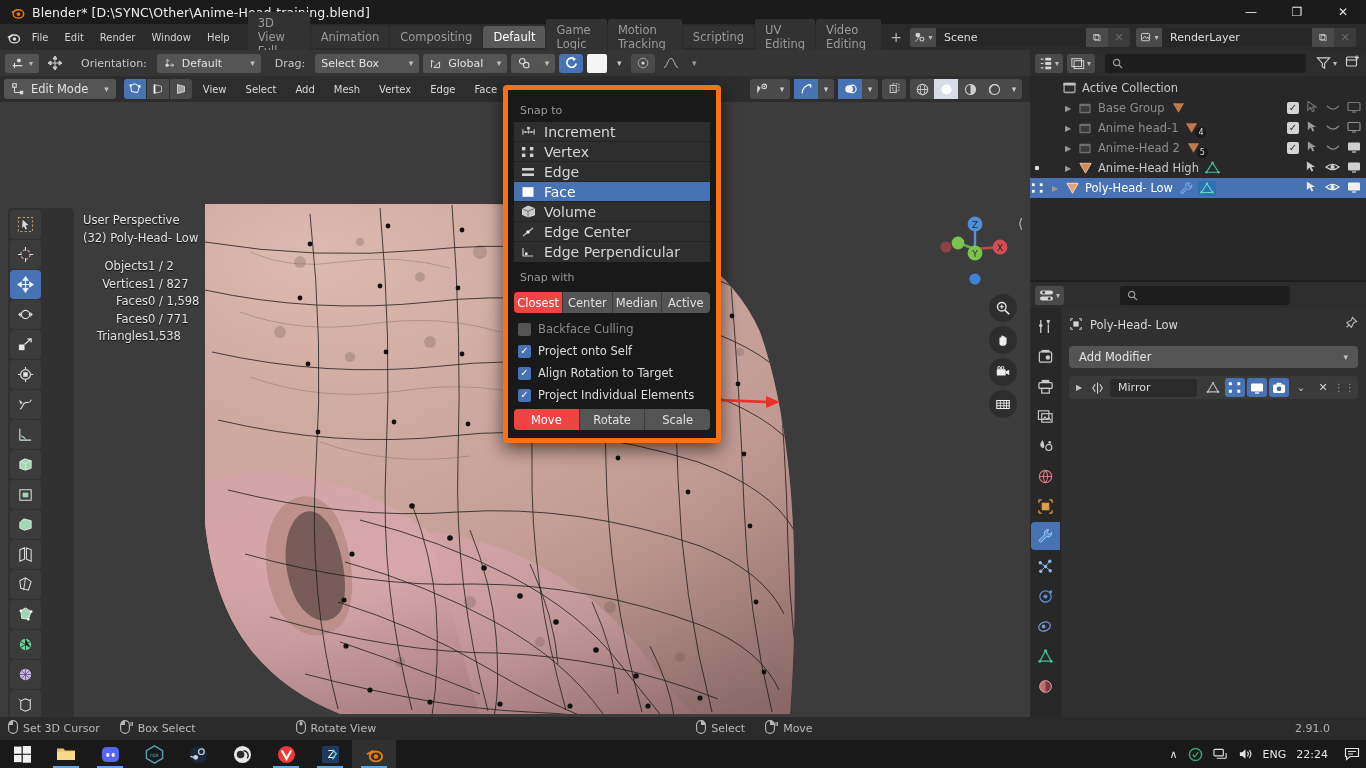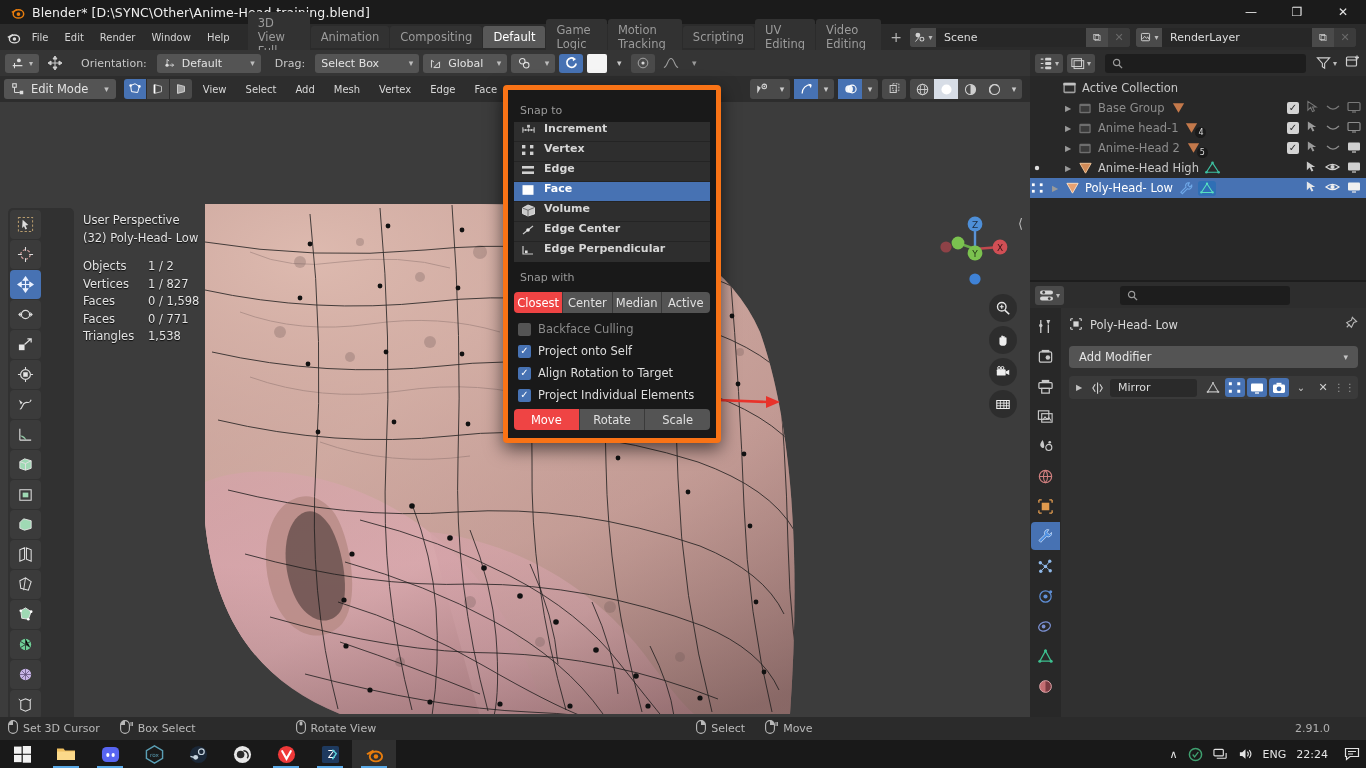--- a/index.html
+++ b/index.html
@@ -71,21 +71,21 @@
 
   
   #viewport { position:absolute; left:0; top:102px; width:1030px; height:615px;
     background:#3c3c3c; overflow:hidden; }
   #headcanvas { position:absolute; left:0; top:0; width:1030px; height:615px; }
 
   
   #stats { position:absolute; left:83px; top:110px; color:#e3e3e3; font-size:11.5px;
     line-height:17.5px; text-shadow:0 1px 1px rgba(0,0,0,.8); pointer-events:none;}
   #stats .row { display:flex; }
-  #stats .k { width:65px; }
+  #stats .k { width:65px;text-align:right; }
 
   
   #lefttools { position:absolute; left:8px; top:106px; width:66px;
     display:flex; flex-wrap:wrap; gap:1px; background:rgba(40,40,40,.55);
     border-radius:5px; padding:2px; }
   #lefttools .tt { width:31px; height:29px; background:#3b3b3b; border-radius:4px;
     display:flex; align-items:center; justify-content:center; }
   #lefttools .tt.sel { background:#4772b3; }
 
   
@@ -94,22 +94,22 @@
   #navbtns div { width:28px; height:28px; border-radius:50%; background:rgba(40,40,40,.72);
     display:flex; align-items:center; justify-content:center; color:#e8e8e8; }
   #sidearrow { position:absolute; left:1018px; top:114px; color:#b9b9b9; font-size:13px;}
 
   
   #snappop { position:absolute; left:495px; top:85px; width:218px; background:#191919;
     border:5px solid #f97316; border-radius:4px; box-shadow:0 6px 18px rgba(0,0,0,.6);
     padding:12px 6px 8px 6px;margin-left:8px; }
   .pop-head { color:#9a9a9a; font-size:11px; padding:2px 4px 5px 6px; }
   .snaplist { display:flex; flex-direction:column; }
-  .snaprow { display:flex; height:20px; background:#2e2e2e;
-    border-bottom:1px solid #242424; color:#d6d6d6; font-size:11px; padding-left:4px;font-weight:bold;}
+  .snaprow { display:flex; align-items:center; height:20px; background:#2e2e2e;
+    border-bottom:1px solid #242424; color:#d6d6d6; font-size:14px; padding-left:4px;}
   .snaprow.sel { background:#4772b3; color:#fff; }
   .snaprow .si { width:20px; height:16px; display:flex; align-items:center; justify-content:center;
     margin-right:6px; }
   .segrow { display:flex; margin-top:3px; }
   .seg { flex:1; height:21px; background:#545454; color:#e0e0e0; font-size:11.5px;
     display:flex; align-items:center; justify-content:center; border-right:1px solid #3a3a3a;}
   .seg:first-child { border-radius:4px 0 0 4px; }
   .seg:last-child { border-radius:0 4px 4px 0; border-right:none;}
   .seg.on { background:#ef4444; color:#fff; }
   .chkrow { display:flex; align-items:center; height:22px; padding-left:4px; gap:7px;}

